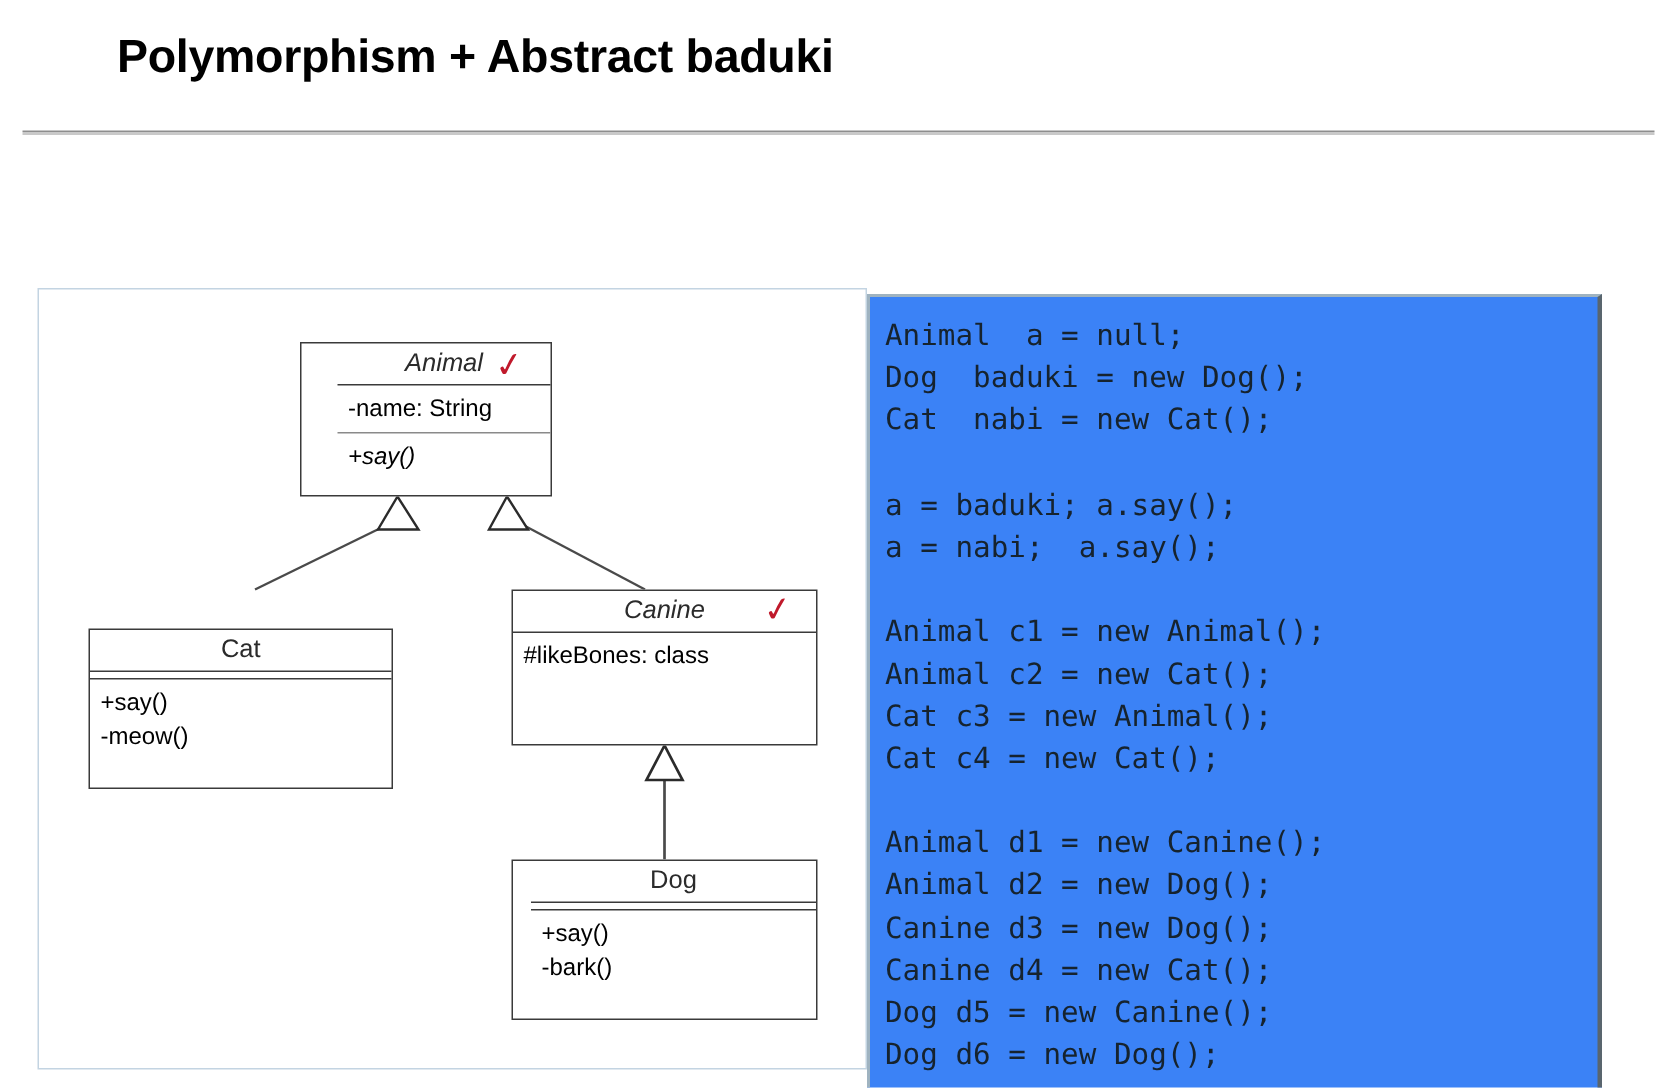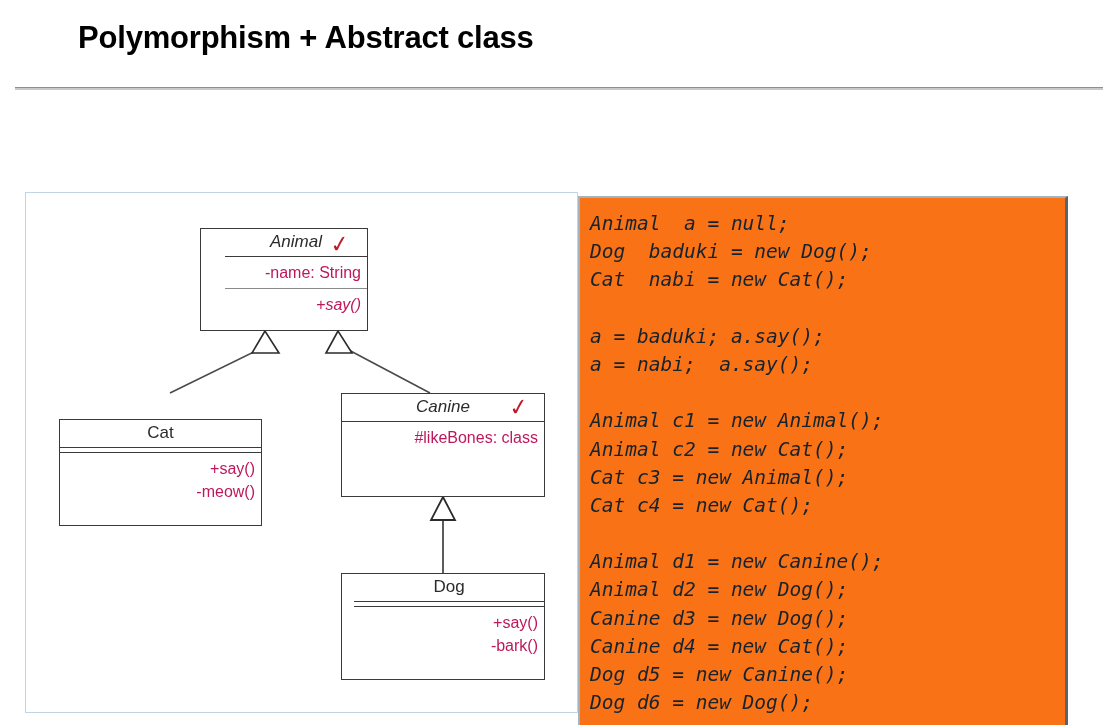--- a/index.html
+++ b/index.html
@@ -61,25 +61,24 @@
     padding: 3px 0 4px 0;
     position: relative;
   }
   .uml-name.abstract { font-style: italic; }
   .uml-divider {
     border-top: 1.5px solid #3a3a3a;
   }
   .uml-divider.thin { border-top: 1.2px solid #8a8a8a; }
   .uml-compartment {
     padding: 4px 6px 4px 7px;
-    color: #be185d;
+    color: #000000;
     font-size: 16px;
     line-height: 1.45;
     box-sizing: border-box;
-    text-align: right;
   }
   .uml-compartment.empty { padding: 0; height: 4px; }
   .uml-member.abstract { font-style: italic; }
 
   
   .check-mark {
     position: absolute;
     color: #c0192b;
     font-family: "DejaVu Sans", sans-serif;
     font-style: italic;
@@ -103,42 +102,41 @@
     pointer-events: none;
   }
 
   
   #code-panel {
     position: absolute;
     left: 578px;
     top: 196px;
     width: 490px;
     height: 529px;
-    background: #f97316;
+    background: #3b82f6;
     border-left: 2px solid #9fb3c0;
     border-top: 2px solid #9fb3c0;
     border-right: 3px solid #59656e;
     box-sizing: border-box;
     padding: 12px 0 0 10px;
-    font-style: italic;
   }
   #code-lines {
     font-family: "DejaVu Sans Mono", monospace;
     font-size: 19.5px;
     line-height: 28.2px;
     color: #16232e;
     white-space: pre;
   }
   .code-line { height: 28.2px; }
   .code-line.blank { color: transparent; }
 </style>
 </head>
 <body>
 
-<div id="slide-title">Polymorphism + Abstract class</div>
+<div id="slide-title">Polymorphism + Abstract baduki</div>
 <div id="title-rule"></div>
 
 <div id="diagram-panel"></div>
 
 <svg id="uml-connectors" viewBox="0 0 1103 725" xmlns="http://www.w3.org/2000/svg">
 
   <line x1="170" y1="393" x2="262" y2="348" stroke="#4a4a4a" stroke-width="1.6"></line>
   <polygon points="265,331 252,353 279,353" fill="#ffffff" stroke="#2b2b2b" stroke-width="1.6"></polygon>
 
   <line x1="430" y1="393" x2="345" y2="348" stroke="#4a4a4a" stroke-width="1.6"></line>

